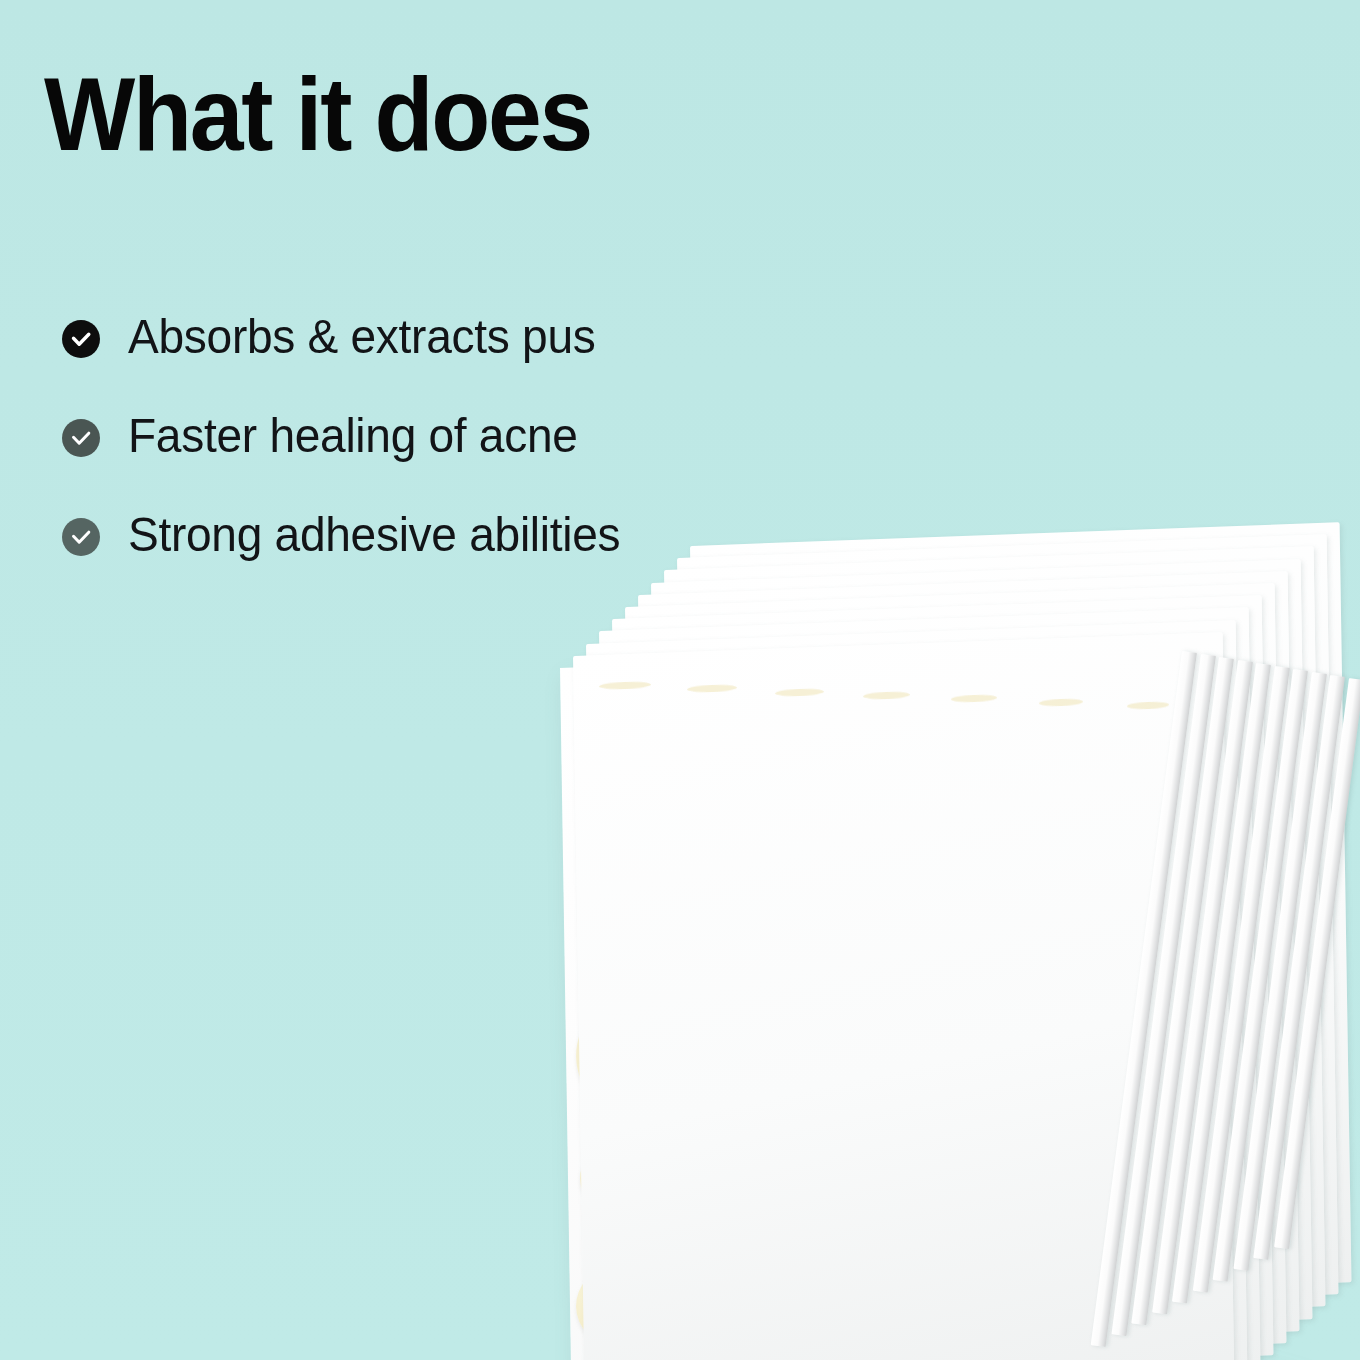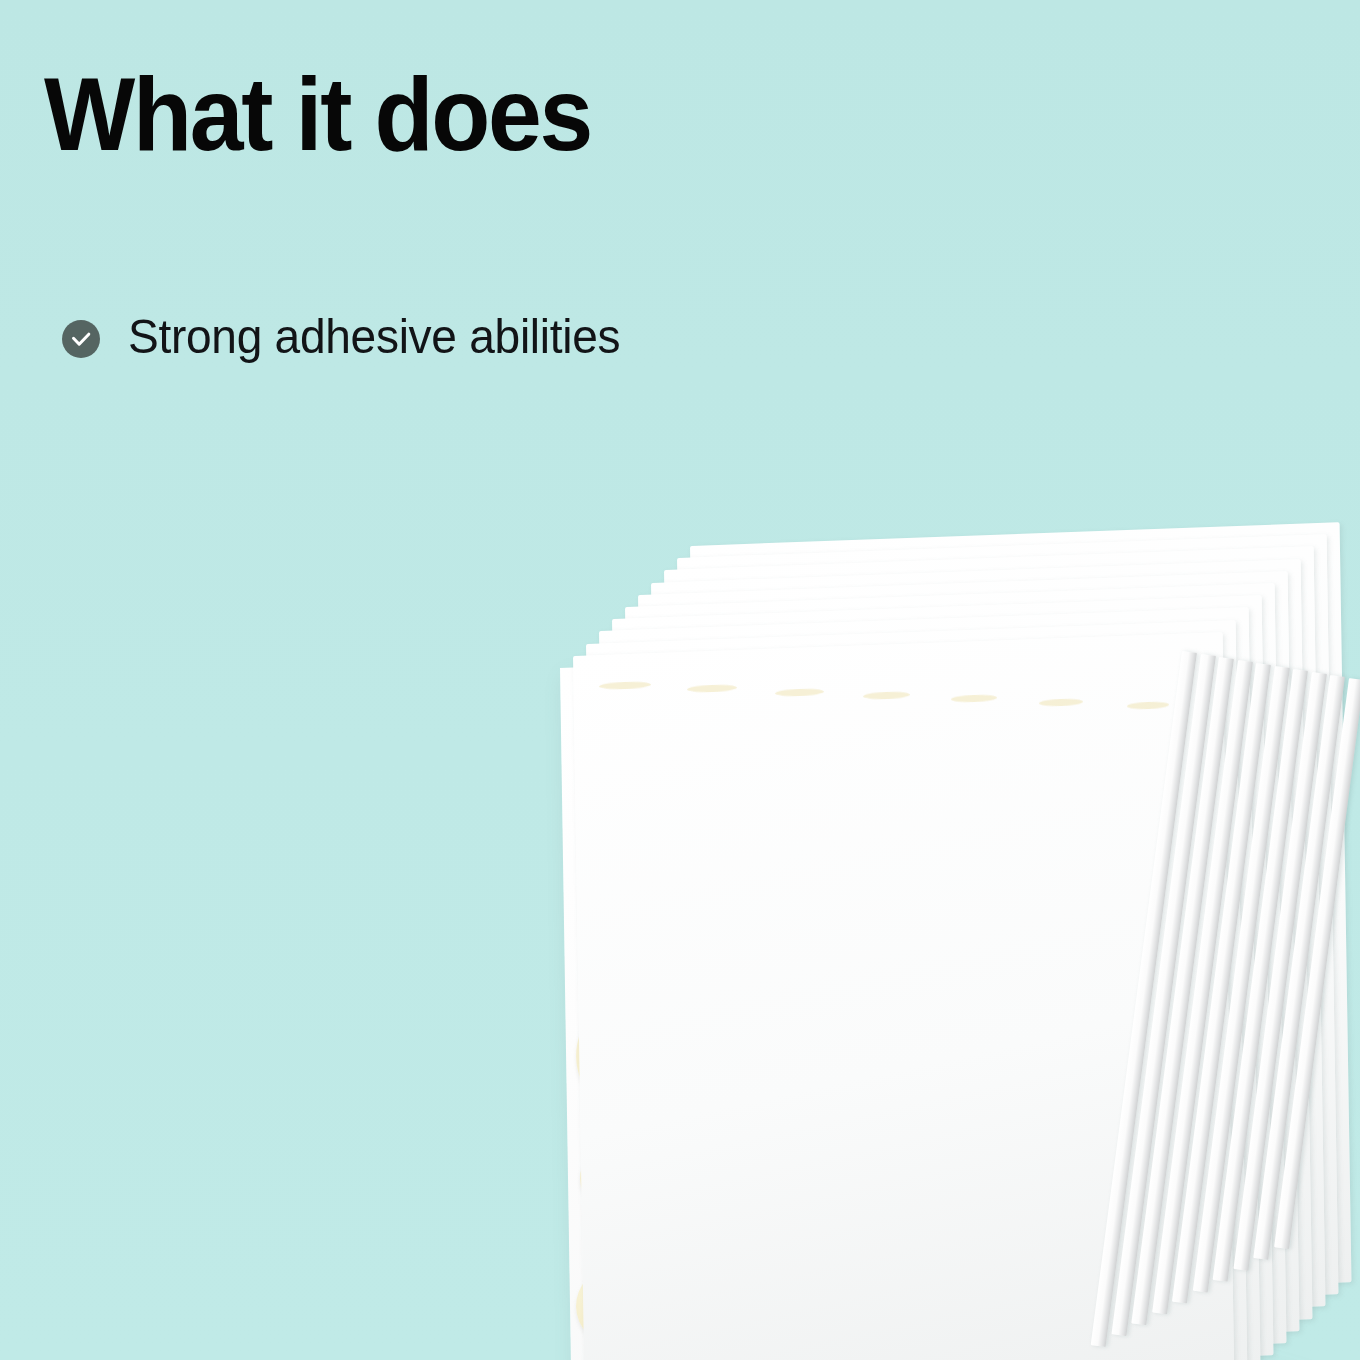--- a/index.html
+++ b/index.html
@@ -141,22 +141,40 @@
 </style>
 </head>
 <body>
 
 <div id="stage">
 
   <div id="page-title">What it does</div>
 
   <div id="benefits">
 
-
-
+    <div class="benefit-row">
+      <span class="benefit-icon">
+        <svg viewBox="0 0 38 38" xmlns="http://www.w3.org/2000/svg">
+          <circle cx="19" cy="19" r="19" fill="#0d0d0d"></circle>
+          <path d="M11.5 18.3 L17.2 24.2 L26.8 14.2" fill="none" stroke="#ffffff" stroke-width="3.4" stroke-linecap="round" stroke-linejoin="round"></path>
+        </svg>
+      </span>
+      <span class="benefit-label">Absorbs &amp; extracts pus</span>
+    </div>
+
+
+    <div class="benefit-row">
+      <span class="benefit-icon">
+        <svg viewBox="0 0 38 38" xmlns="http://www.w3.org/2000/svg">
+          <circle cx="19" cy="19" r="19" fill="#4a5653"></circle>
+          <path d="M11.5 18.3 L17.2 24.2 L26.8 14.2" fill="none" stroke="#ffffff" stroke-width="3.0" stroke-linecap="round" stroke-linejoin="round"></path>
+        </svg>
+      </span>
+      <span class="benefit-label">Faster healing of acne</span>
+    </div>
 
     <div class="benefit-row">
       <span class="benefit-icon">
         <svg viewBox="0 0 38 38" xmlns="http://www.w3.org/2000/svg">
           <circle cx="19" cy="19" r="19" fill="#556562"></circle>
           <path d="M11.5 18.3 L17.2 24.2 L26.8 14.2" fill="none" stroke="#ffffff" stroke-width="3.0" stroke-linecap="round" stroke-linejoin="round"></path>
         </svg>
       </span>
       <span class="benefit-label">Strong adhesive abilities</span>
     </div>

